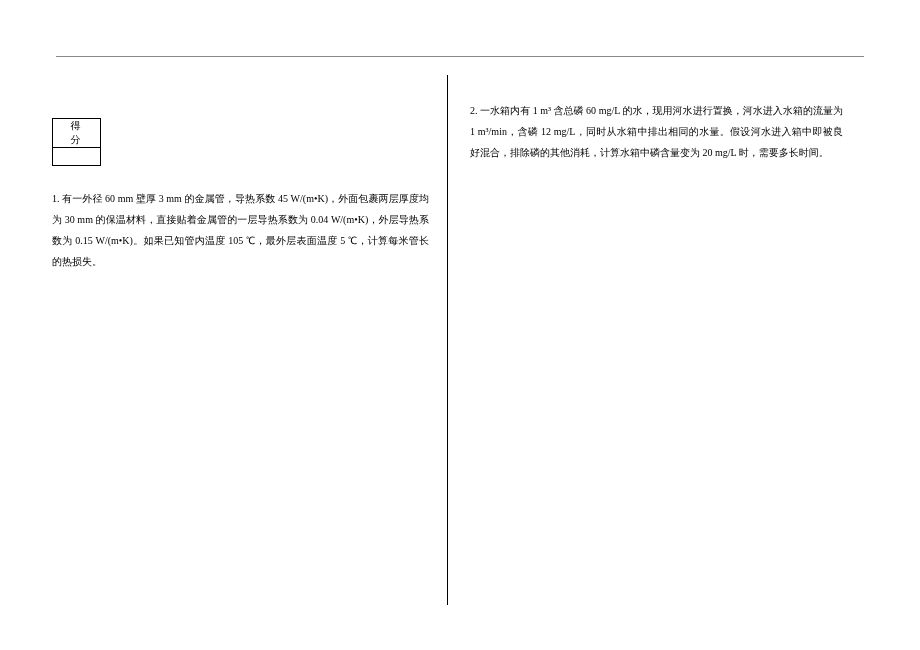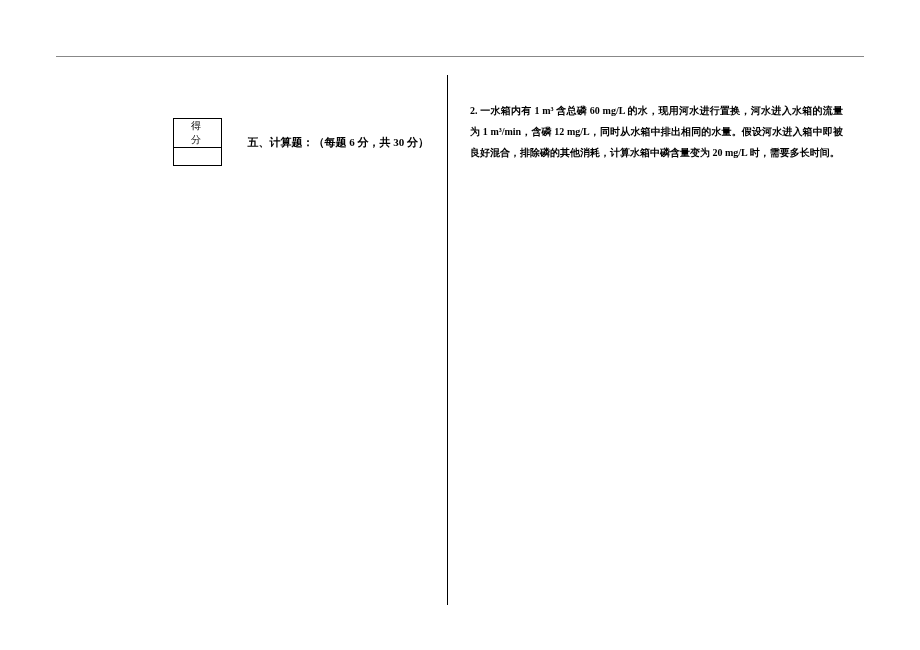--- a/index.html
+++ b/index.html
@@ -45,21 +45,20 @@
     }
     .right-column {
       width: 395px;
       padding-left: 22px;
     }
     .section-header {
       display: flex;
       align-items: center;
       margin-top: 38px;
       margin-bottom: 22px;
-      justify-content: flex-end;
     }
     .score-box {
       border: 1px solid #000;
       border-collapse: collapse;
     }
     .score-box td {
       border: 1px solid #000;
       font-size: 10px;
       text-align: center;
       padding: 0;
@@ -83,21 +82,20 @@
       font-size: 10px;
       line-height: 2.1;
       text-align: justify;
       color: #000;
     }
     .q1 {
       margin-top: 4px;
     }
     .q2 {
       margin-top: 20px;
-      font-weight: bold;
     }
     .q3 {
       margin-top: 210px;
     }
   </style>
 </head>
 <body>
 
 <div class="page">
   <div class="header-line"></div>
@@ -109,23 +107,23 @@
         <table class="score-box">
           <tbody>
               <tr>
             <td class="score-label">得 分</td>
           </tr>
           <tr>
             <td class="score-value"></td>
           </tr>
         </tbody>
           </table>
-        <div class="section-title">五、计算题：（每题 6 分，共 30 分）</div>
       </div>
 
+      <div class="question q1">1. 有一外径 60 mm 壁厚 3 mm 的金属管，导热系数 45 W/(m•K)，外面包裹两层厚度均为 30 mm 的保温材料，直接贴着金属管的一层导热系数为 0.04 W/(m•K)，外层导热系数为 0.15 W/(m•K)。如果已知管内温度 105 ℃，最外层表面温度 5 ℃，计算每米管长的热损失。</div>
     </div>
 
     <div class="divider"></div>
 
     <div class="right-column">
       <div class="question q2">2. 一水箱内有 1 m³ 含总磷 60 mg/L 的水，现用河水进行置换，河水进入水箱的流量为 1 m³/min，含磷 12 mg/L，同时从水箱中排出相同的水量。假设河水进入箱中即被良好混合，排除磷的其他消耗，计算水箱中磷含量变为 20 mg/L 时，需要多长时间。</div>
     </div>
 
   </div>
 </div>

